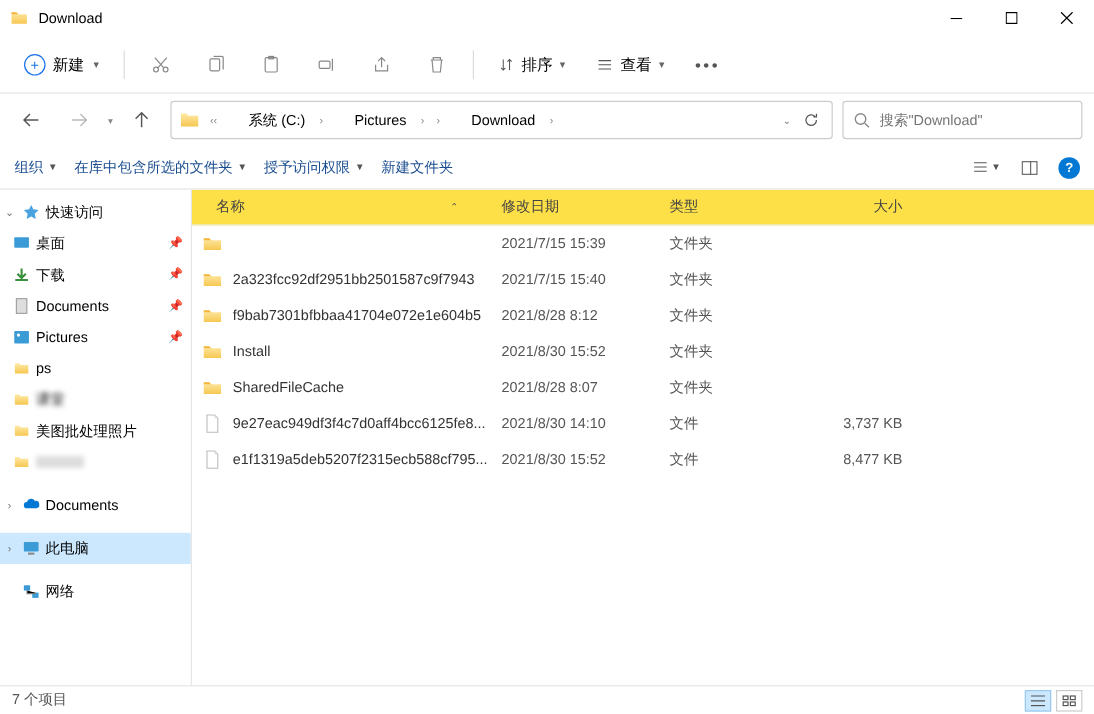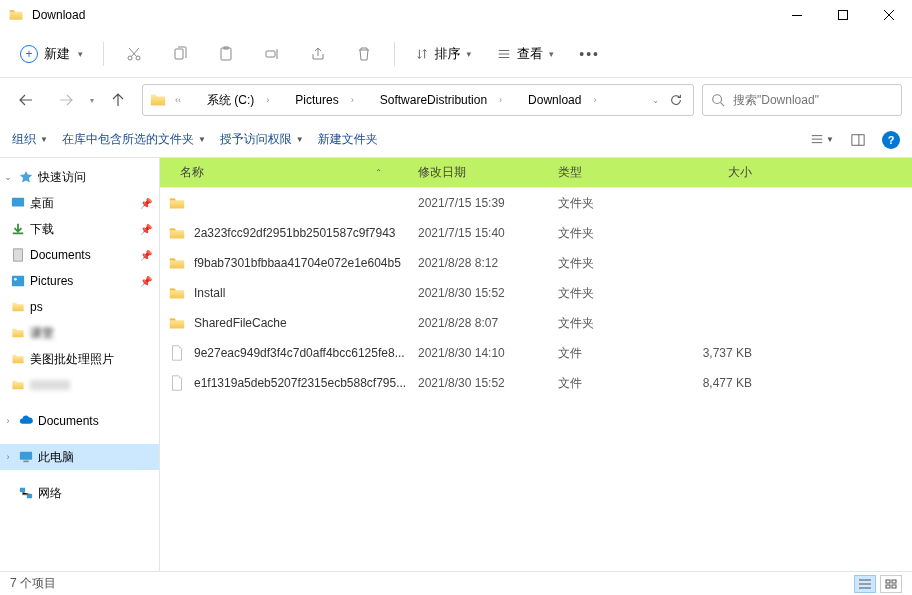--- a/index.html
+++ b/index.html
@@ -49,21 +49,21 @@
 .tree-item.selected { background: #cce8ff; }
 .tree-item .expander { width: 12px; font-size: 9px; color: #777; text-align: center; }
 .tree-item .icon { width: 16px; height: 16px; display: flex; align-items: center; justify-content: center; }
 .tree-item .label { font-size: 12px; white-space: nowrap; overflow: hidden; text-overflow: ellipsis; }
 .tree-item .pin { margin-left: auto; color: #888; font-size: 10px; }
 .tree-item.child { padding-left: 10px; }
 .tree-item.root { padding-left: 2px; }
 .tree-spacer { height: 10px; }
 
 .filelist { flex: 1; overflow: auto; position: relative; }
-.columns { display: flex; height: 30px; align-items: center; border-bottom: 1px solid #eee; position: sticky; top: 0; background: #bef264; }
+.columns { display: flex; height: 30px; align-items: center; border-bottom: 1px solid #eee; position: sticky; top: 0; background: #fde047; }
 .columns .col { font-size: 12px; color: #444; padding: 0 8px; display: flex; align-items: center; gap: 6px; }
 .col-name { width: 250px; padding-left: 20px !important; }
 .col-date { width: 140px; }
 .col-type { width: 110px; }
 .col-size { width: 100px; text-align: right; justify-content: flex-end; }
 .columns .sort-arrow { font-size: 8px; color: #555; }
 
 .row { display: flex; height: 30px; align-items: center; }
 .row .cell { font-size: 12px; color: #333; padding: 0 8px; white-space: nowrap; overflow: hidden; text-overflow: ellipsis; }
 .row .cell.name { width: 250px; display: flex; align-items: center; gap: 8px; padding-left: 8px; }
@@ -201,21 +201,20 @@
     <span class="folder-icon-small">
         <svg viewBox="0 0 20 20">
           <path fill="url(#fg)" d="M2 4h5l2 2h9v10H2z"></path>
         </svg>
       </span>
     <span class="chev">‹‹</span>
     <span class="crumb">系统 (C:)</span>
     <span class="chev">›</span>
     <span class="crumb">Pictures</span>
     <span class="chev">›</span>
-    <span class="crumb">SoftwareDistribution</span>
     <span class="chev">›</span>
     <span class="crumb">Download</span>
     <span class="chev">›</span>
     <div class="reload-area">
       <span class="chev-small">⌄</span>
       <span style="color:#555">
           <svg width="14" height="14" viewBox="0 0 16 16" fill="none" stroke="currentColor" stroke-width="1.2">
             <path d="M13 8a5 5 0 11-1.5-3.5M13 2v3h-3"></path>
           </svg>
         </span>

